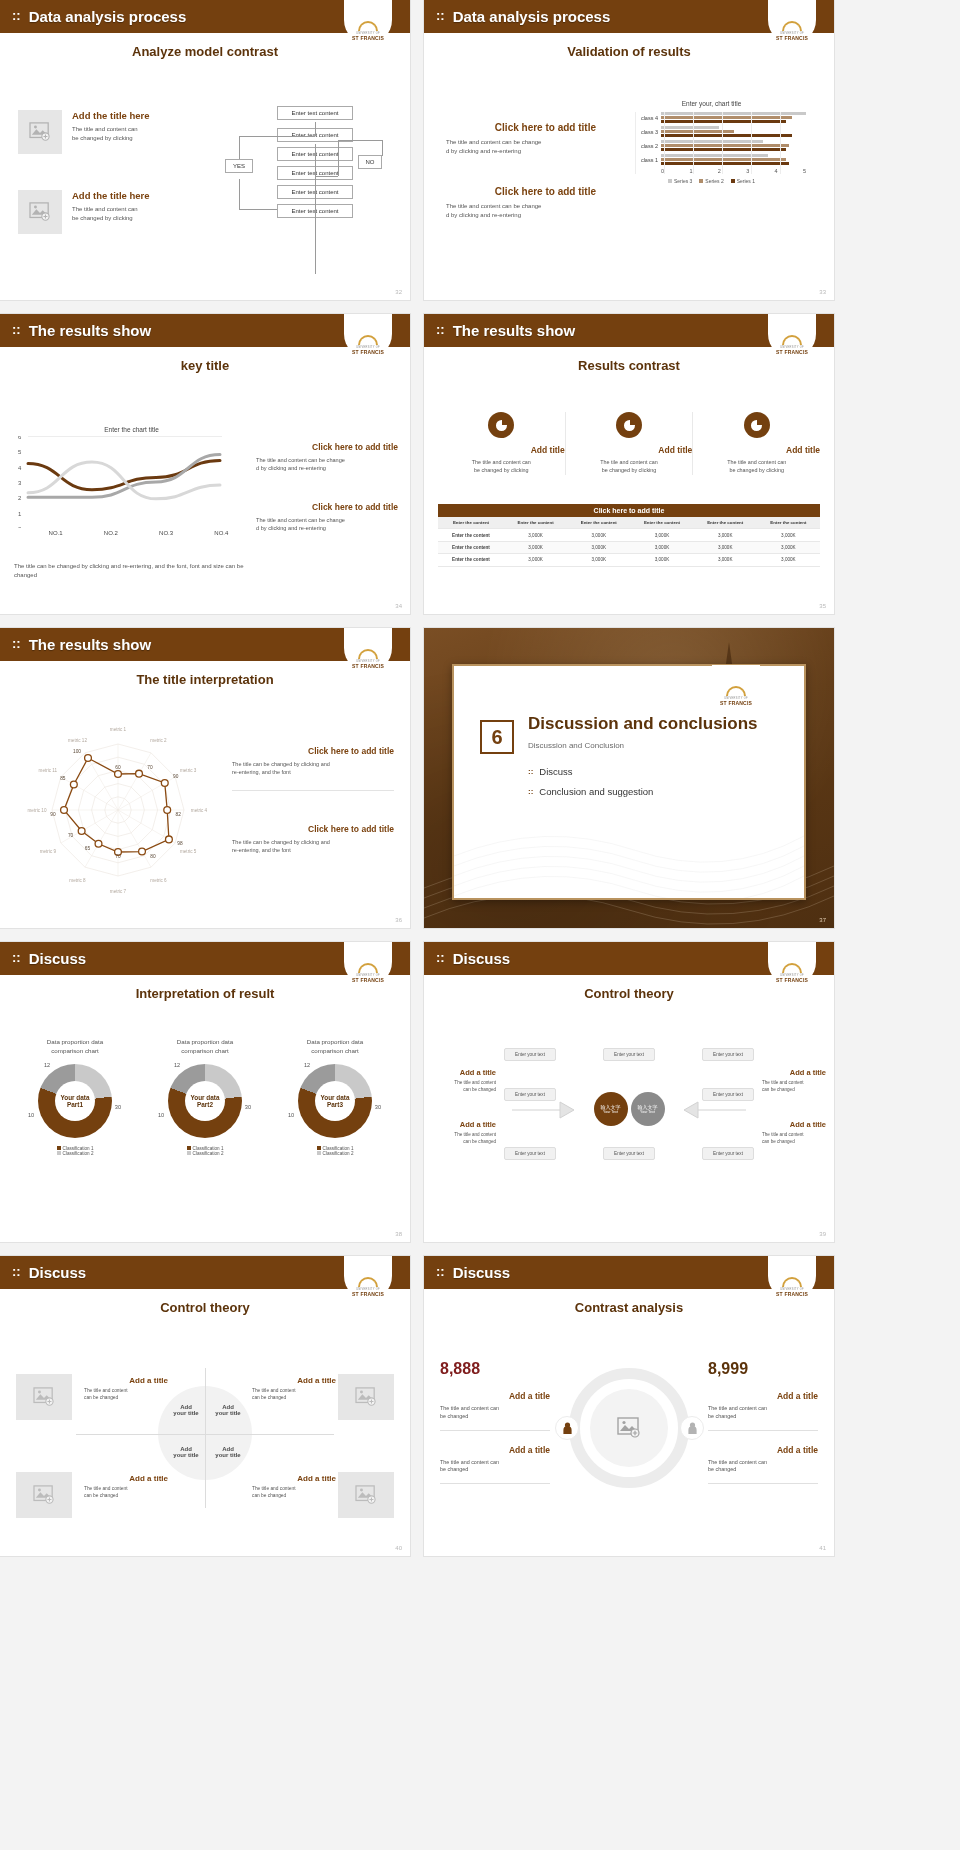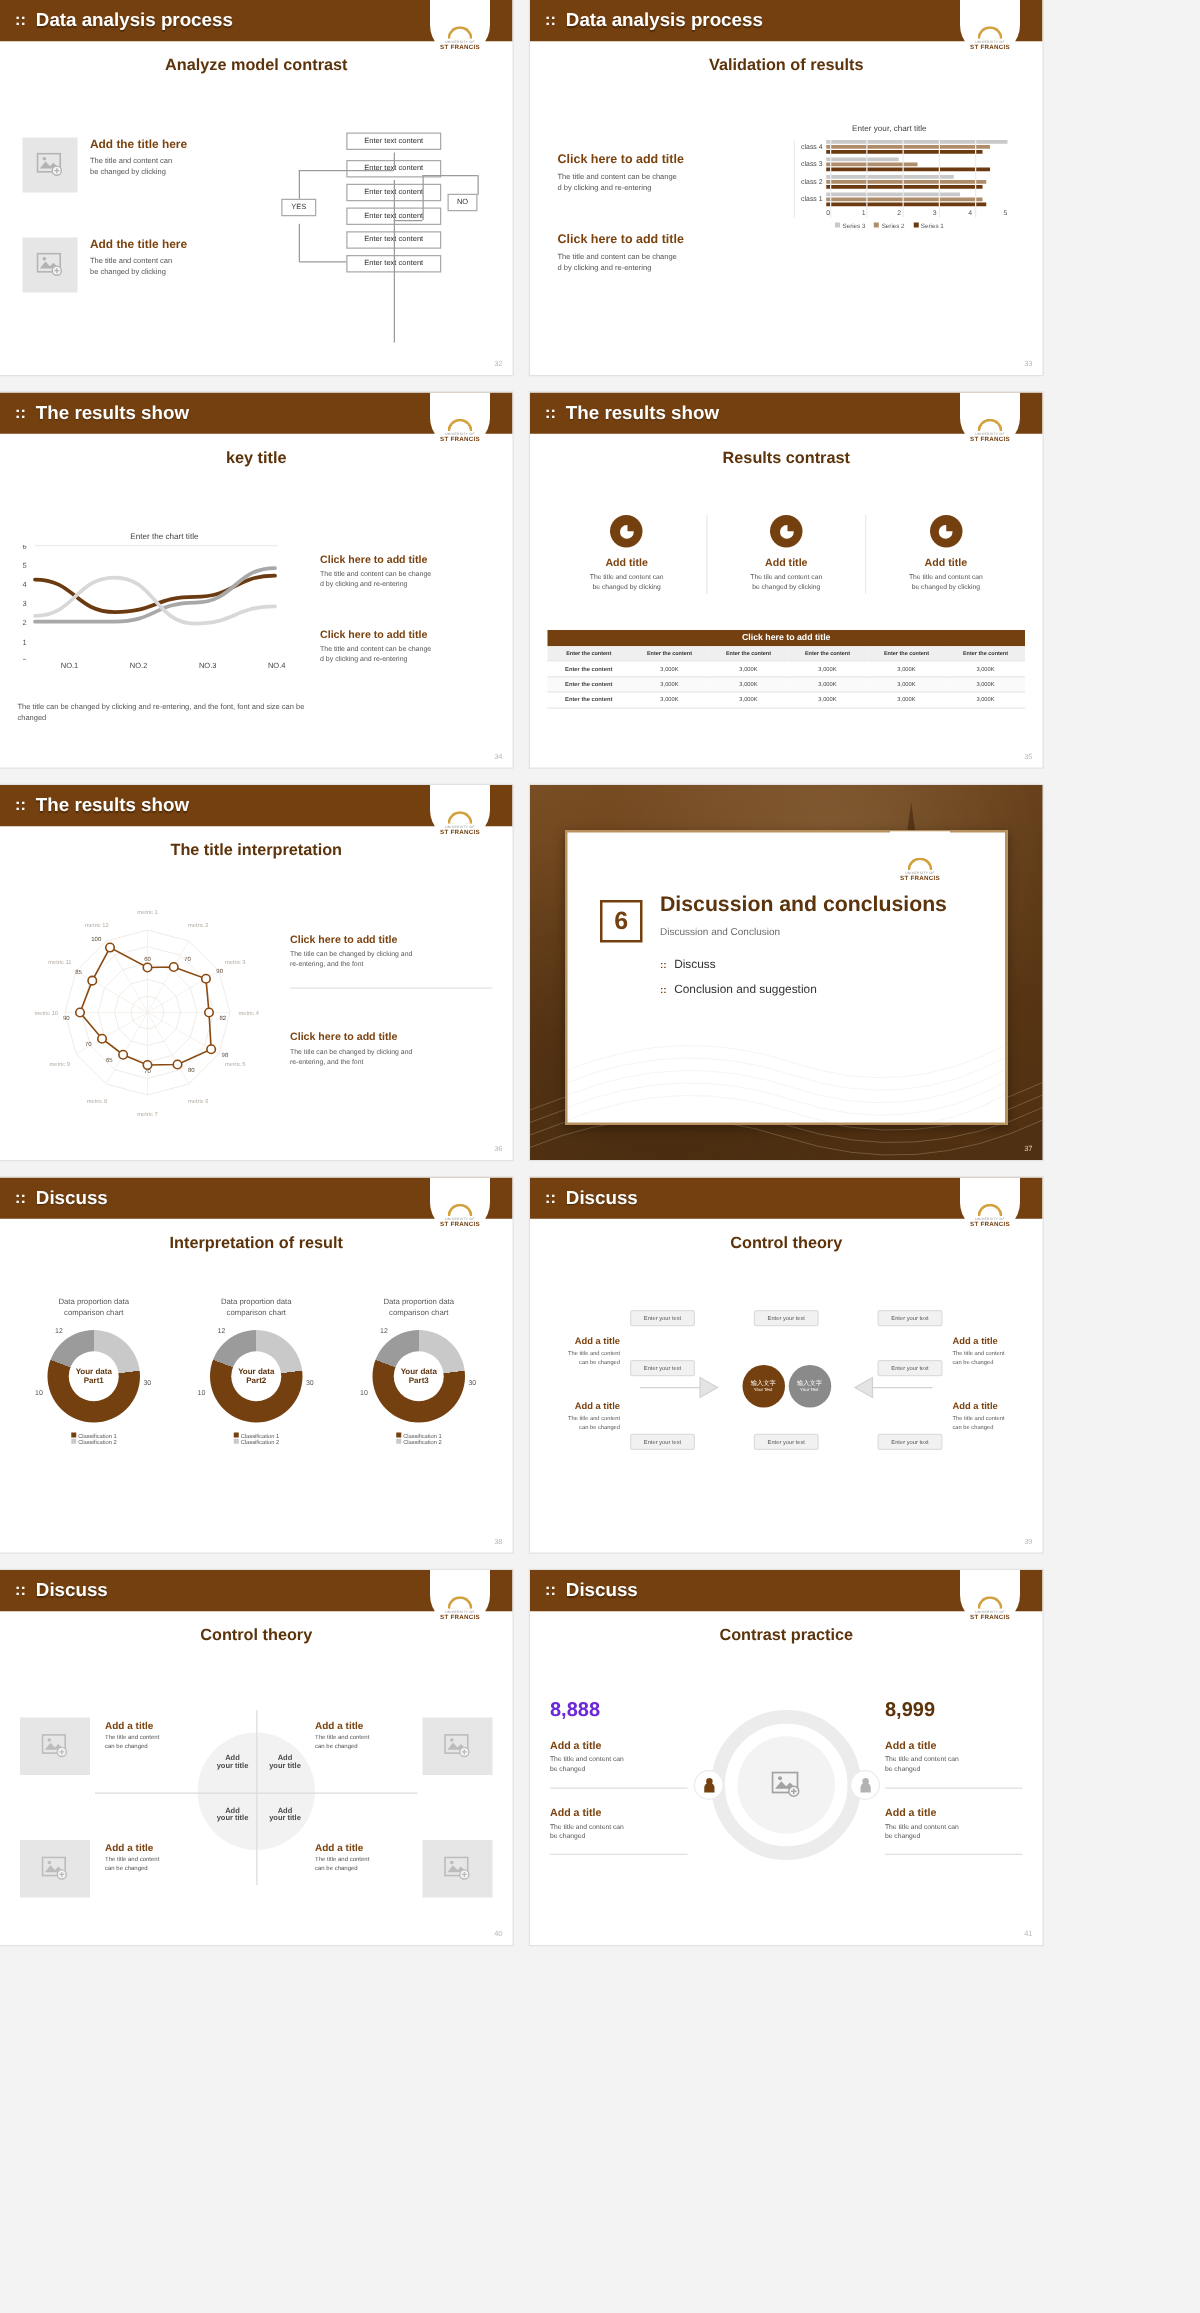--- a/index.html
+++ b/index.html
@@ -57,21 +57,21 @@
   .pagenum{
     position:absolute; right:8px; bottom:5px; font-size:6px; color:#b9b9b9;
   }
   .stitle{
     position:absolute; top:44px; left:0; width:100%;
     text-align:center; color:#5c330b; font-size:13px; font-weight:bold;
   }
   
   .imgbox{ background:#e6e6e6; display:flex;align-items:center;justify-content:center; }
   .imgbox svg{ opacity:.55; }
-  .ttl{ color:#7b4310; font-weight:bold; }
+  .ttl{ color:#7b4310; font-weight:bold;text-align:right; }
   .bdy{ color:#555; line-height:1.45; }
 
   
   .fcbox{
     border:1px solid #aaa; background:#fff; font-size:6px; color:#333;
     text-align:center; padding:3px 0; width:76px;
   }
   .vline{ width:1px; background:#9a9a9a; }
   .hline{ height:1px; background:#9a9a9a; }
   .bcRow{ display:flex; align-items:center; margin-bottom:2px; }
@@ -771,24 +771,24 @@
   <div class="slide">
     <div class="hdr">
       <span class="dots">::</span>
       <span class="htitle">Discuss</span>
     </div>
     <div class="logo">
       <div class="arc"></div>
       <div class="uni">UNIVERSITY OF</div>
       <div class="nm">ST FRANCIS</div>
     </div>
-    <div class="stitle">Contrast practice</div>
+    <div class="stitle">Contrast analysis</div>
 
     <div style="position:absolute;left:16px;top:104px;width:110px;">
-      <div style="color:#6d28d9;font-size:16px;font-weight:bold;">8,888</div>
+      <div style="color:#7f1d1d;font-size:16px;font-weight:bold;">8,888</div>
       <div style="margin-top:13px;">
         <div class="ttl" style="font-size:8.5px;">Add a title</div>
         <div class="bdy" style="font-size:5.4px;margin-top:4px;">The title and content can</div>
         <div class="bdy" style="font-size:5.4px;">be changed</div>
         <div style="height:1px;background:#e0e0e0;margin-top:9px;"></div>
       </div>
       <div style="margin-top:14px;">
         <div class="ttl" style="font-size:8.5px;">Add a title</div>
         <div class="bdy" style="font-size:5.4px;margin-top:4px;">The title and content can</div>
         <div class="bdy" style="font-size:5.4px;">be changed</div>

